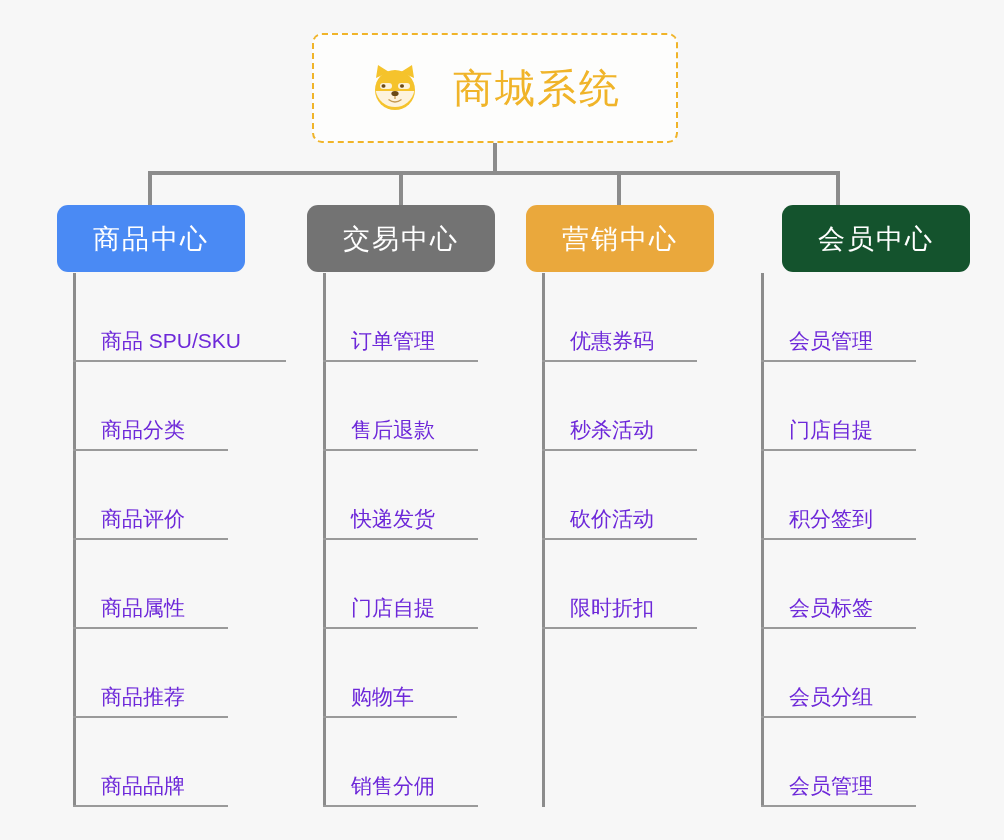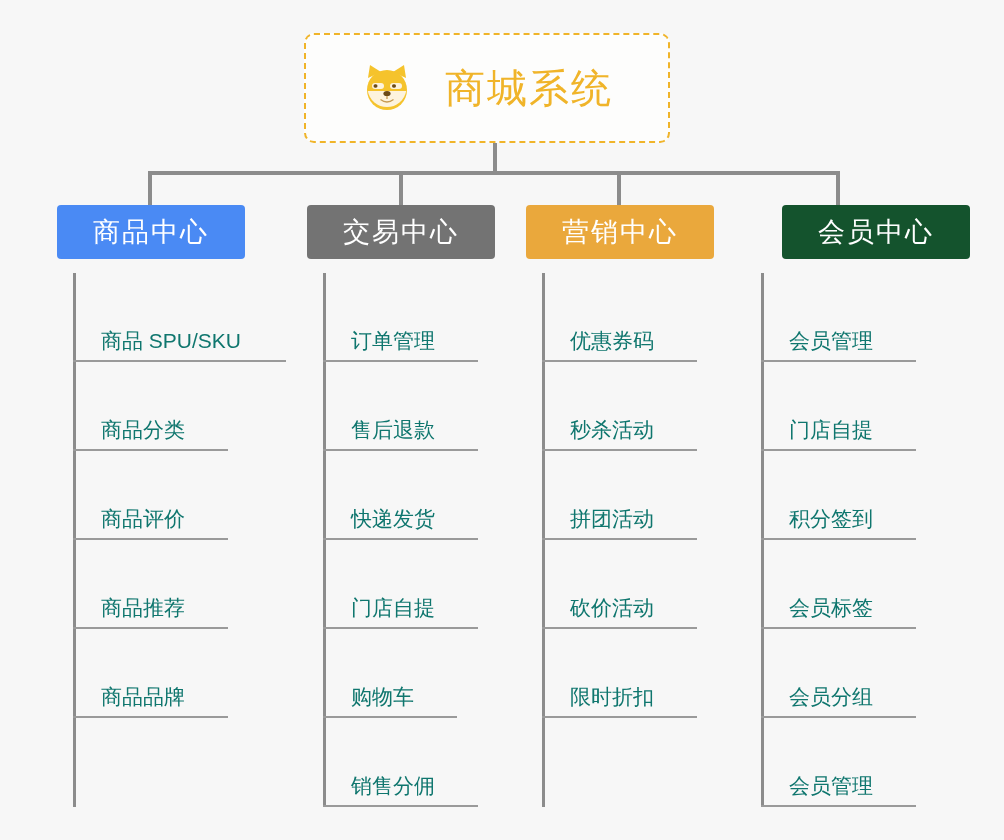--- a/index.html
+++ b/index.html
@@ -7,21 +7,21 @@
     width: 1004px; height: 840px;
     background: #f7f7f7;
     font-family: "Liberation Sans", "DejaVu Sans", sans-serif;
     overflow: hidden;
   }
   #canvas { position: relative; width: 1004px; height: 840px; }
 
   
   .root-node {
     position: absolute;
-    left: 304px; top: 33px;
+    left: 312px; top: 33px;
     width: 366px; height: 110px;
     background: #fdfdfc;
     border: 2px dashed #f0b429;
     border-radius: 10px;
     display: flex;
     align-items: center;
     justify-content: center;
     gap: 32px;
   }
   .root-emoji {
@@ -40,22 +40,22 @@
   
   .conn { position: absolute; background: #8c8c8c; }
   .conn-v-root { width: 4px; height: 30px; left: 493px; top: 143px; }
   .conn-h-bus   { height: 4px; left: 148px; top: 171px; width: 692px; }
   .conn-v-drop  { width: 4px; top: 171px; height: 36px; }
 
   
   .cat-box {
     position: absolute;
     top: 205px;
-    width: 188px; height: 54px;
-    border-radius: 4px;
+    width: 188px; height: 67px;
+    border-radius: 11px;
     display: flex; align-items: center; justify-content: center;
     color: #ffffff;
     font-size: 27px;
     letter-spacing: 2px;
   }
 
   
   .leaf-col {
     position: absolute;
     top: 273px;
@@ -70,21 +70,21 @@
   .leaf-item {
     position: relative;
     height: 89px;
     margin-left: 16px;
     padding-left: 28px;
     display: flex;
     align-items: flex-end;
   }
   .leaf-label {
     font-size: 21px;
-    color: #0f766e;
+    color: #6d28d9;
     line-height: 1;
     padding-bottom: 11px;
     white-space: nowrap;
   }
   .leaf-rule {
     position: absolute;
     left: 0; bottom: 0;
     height: 2px;
     background: #9a9a9a;
   }
@@ -137,20 +137,24 @@
     </div>
     <div class="leaf-item">
       <span class="leaf-label">商品分类</span>
       <span class="leaf-rule" style="width: 155px; background: rgb(154, 154, 154);"></span>
     </div>
     <div class="leaf-item">
       <span class="leaf-label">商品评价</span>
       <span class="leaf-rule" style="width: 155px; background: rgb(154, 154, 154);"></span>
     </div>
     <div class="leaf-item">
+      <span class="leaf-label">商品属性</span>
+      <span class="leaf-rule" style="width: 155px; background: rgb(154, 154, 154);"></span>
+    </div>
+    <div class="leaf-item">
       <span class="leaf-label">商品推荐</span>
       <span class="leaf-rule" style="width: 155px; background: rgb(154, 154, 154);"></span>
     </div>
     <div class="leaf-item">
       <span class="leaf-label">商品品牌</span>
       <span class="leaf-rule" style="width: 155px; background: rgb(154, 154, 154);"></span>
     </div>
   </div>
 
   <div class="cat-box" style="left: 307px; background: #737373;">
@@ -191,24 +195,20 @@
     <div class="trunk" style="background: rgb(140, 140, 140); height: 534px;"></div>
     <div class="leaf-item">
       <span class="leaf-label">优惠券码</span>
       <span class="leaf-rule" style="width: 155px; background: rgb(154, 154, 154);"></span>
     </div>
     <div class="leaf-item">
       <span class="leaf-label">秒杀活动</span>
       <span class="leaf-rule" style="width: 155px; background: rgb(154, 154, 154);"></span>
     </div>
     <div class="leaf-item">
-      <span class="leaf-label">拼团活动</span>
-      <span class="leaf-rule" style="width: 155px; background: rgb(154, 154, 154);"></span>
-    </div>
-    <div class="leaf-item">
       <span class="leaf-label">砍价活动</span>
       <span class="leaf-rule" style="width: 155px; background: rgb(154, 154, 154);"></span>
     </div>
     <div class="leaf-item">
       <span class="leaf-label">限时折扣</span>
       <span class="leaf-rule" style="width: 155px; background: rgb(154, 154, 154);"></span>
     </div>
   </div>
 
   <div class="cat-box" style="left: 782px; background: #14532d;">

